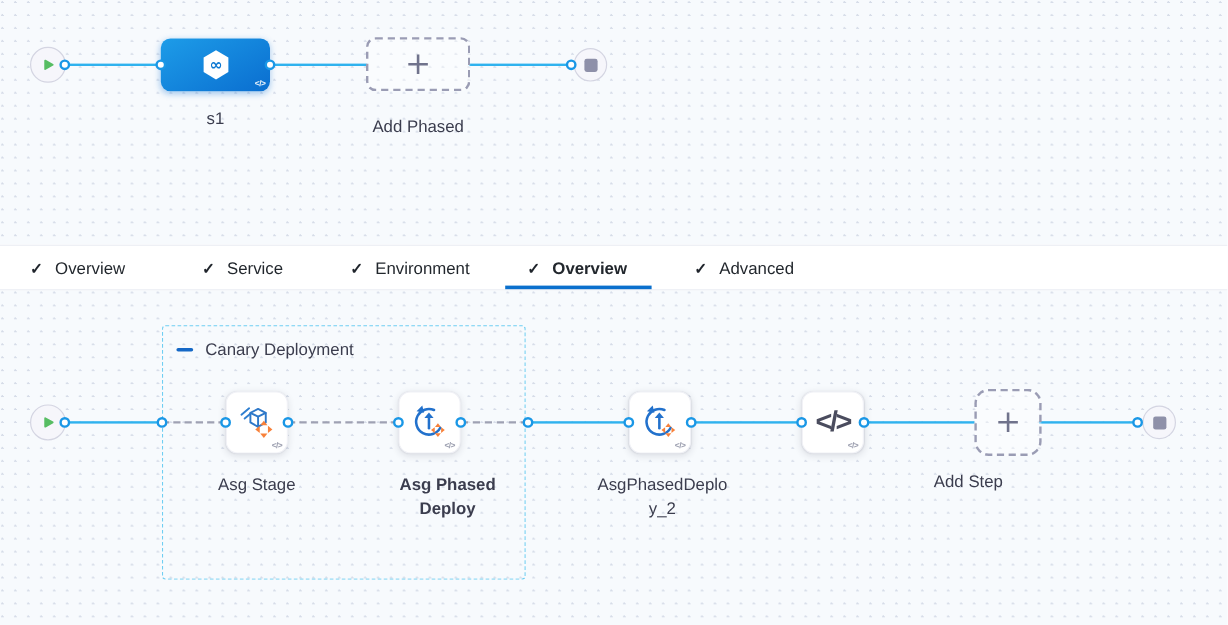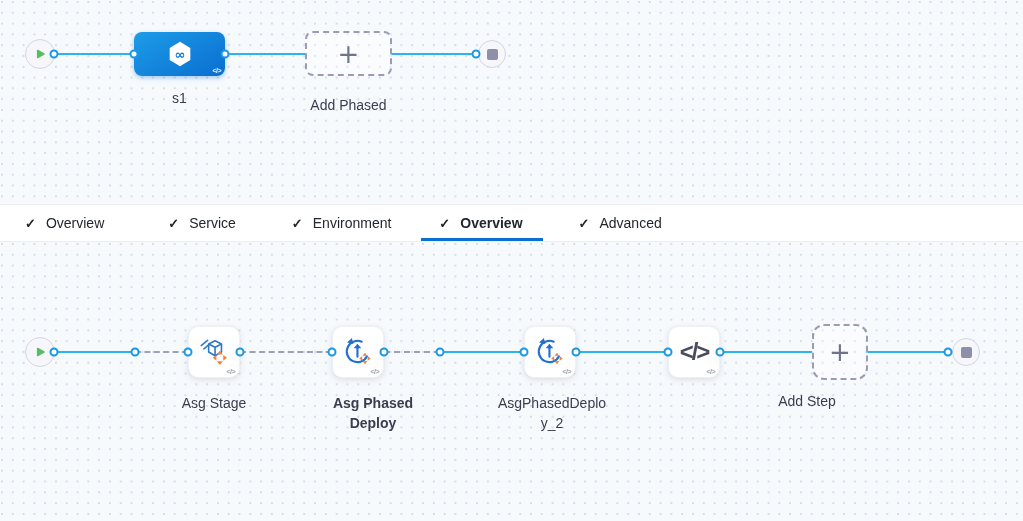--- a/index.html
+++ b/index.html
@@ -129,20 +129,26 @@
       <span>Overview</span>
     </div>
     <div class="tab">
       <span class="check">✓</span>
       <span>Advanced</span>
     </div>
   </div>
 
   <div class="canvas canvas-bottom">
 
+    <div class="canary-group">
+      <div class="group-header">
+        <div class="minus-icon"></div>
+        <div class="group-title">Canary Deployment</div>
+      </div>
+    </div>
 
     <div class="line" style="left:54px; top:109px; width:81px;"></div>
     <div class="line dashed" style="left:135px; top:109px; width:53px;"></div>
     <div class="line dashed" style="left:240px; top:109px; width:92px;"></div>
     <div class="line dashed" style="left:384px; top:109px; width:56px;"></div>
     <div class="line" style="left:440px; top:109px; width:84px;"></div>
     <div class="line" style="left:576px; top:109px; width:92px;"></div>
     <div class="line" style="left:720px; top:109px; width:92px;"></div>
     <div class="line" style="left:866px; top:109px; width:82px;"></div>
 

